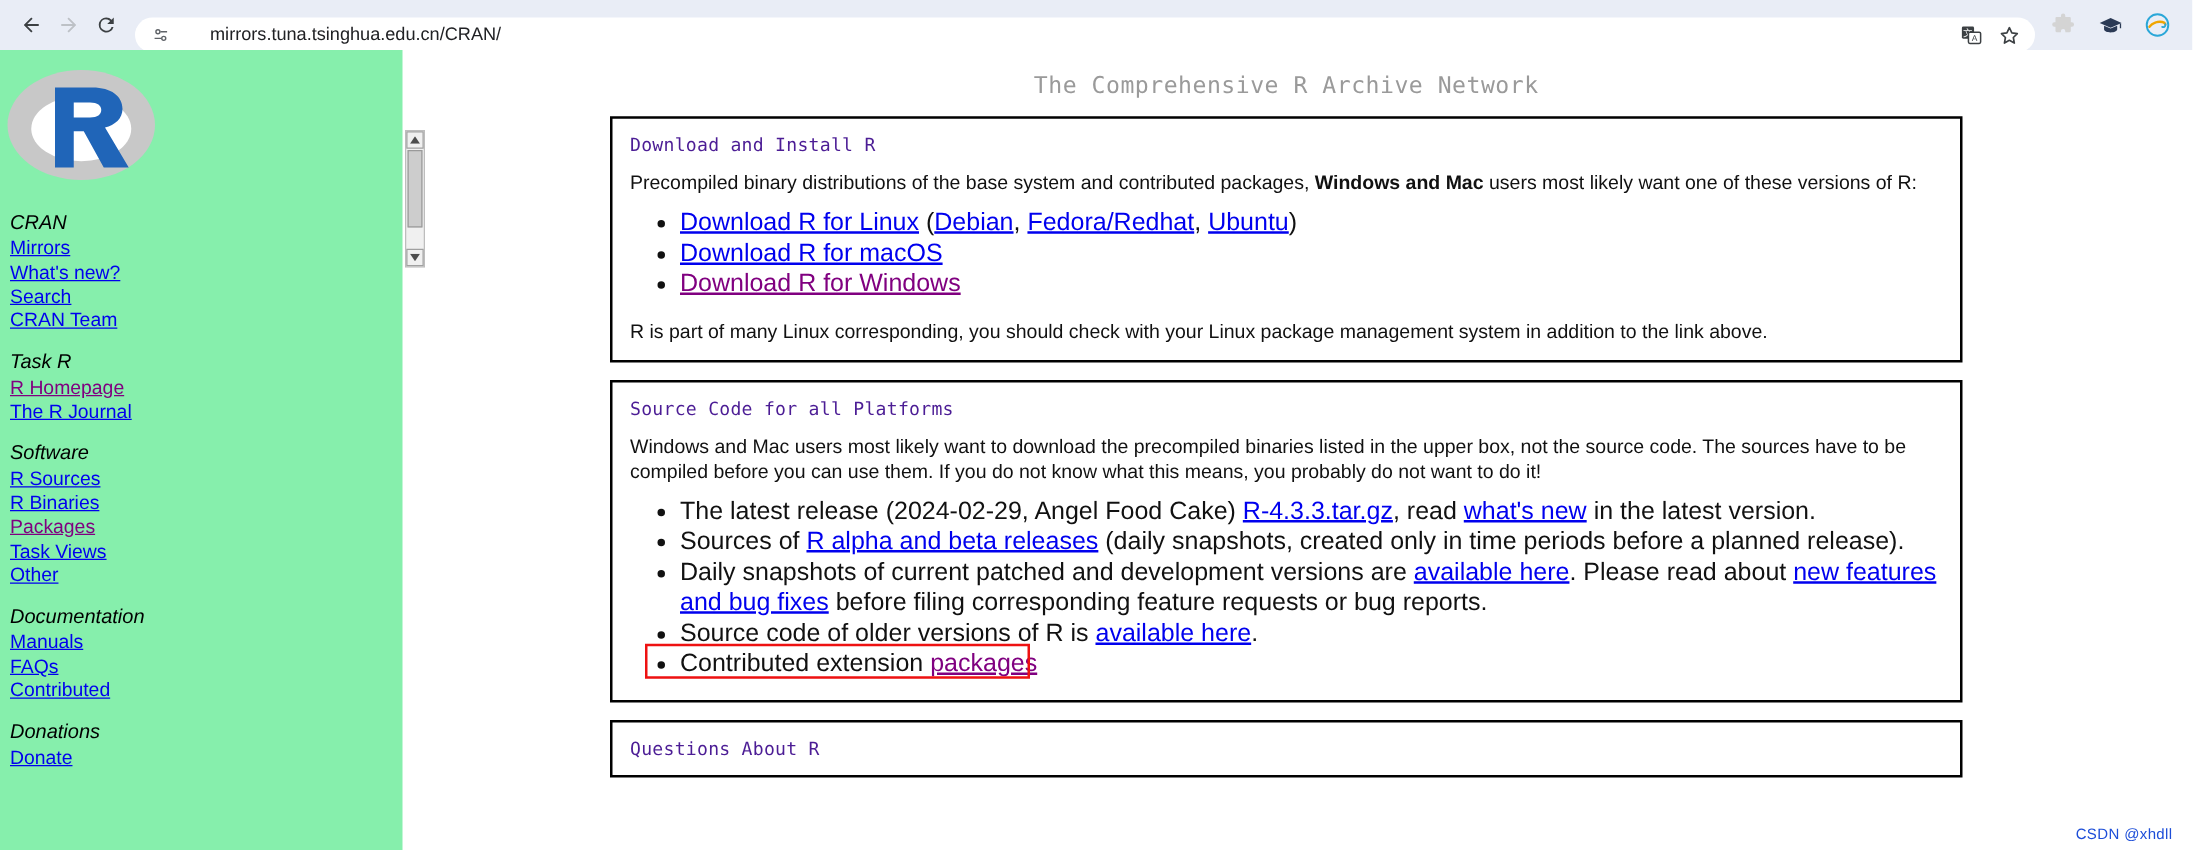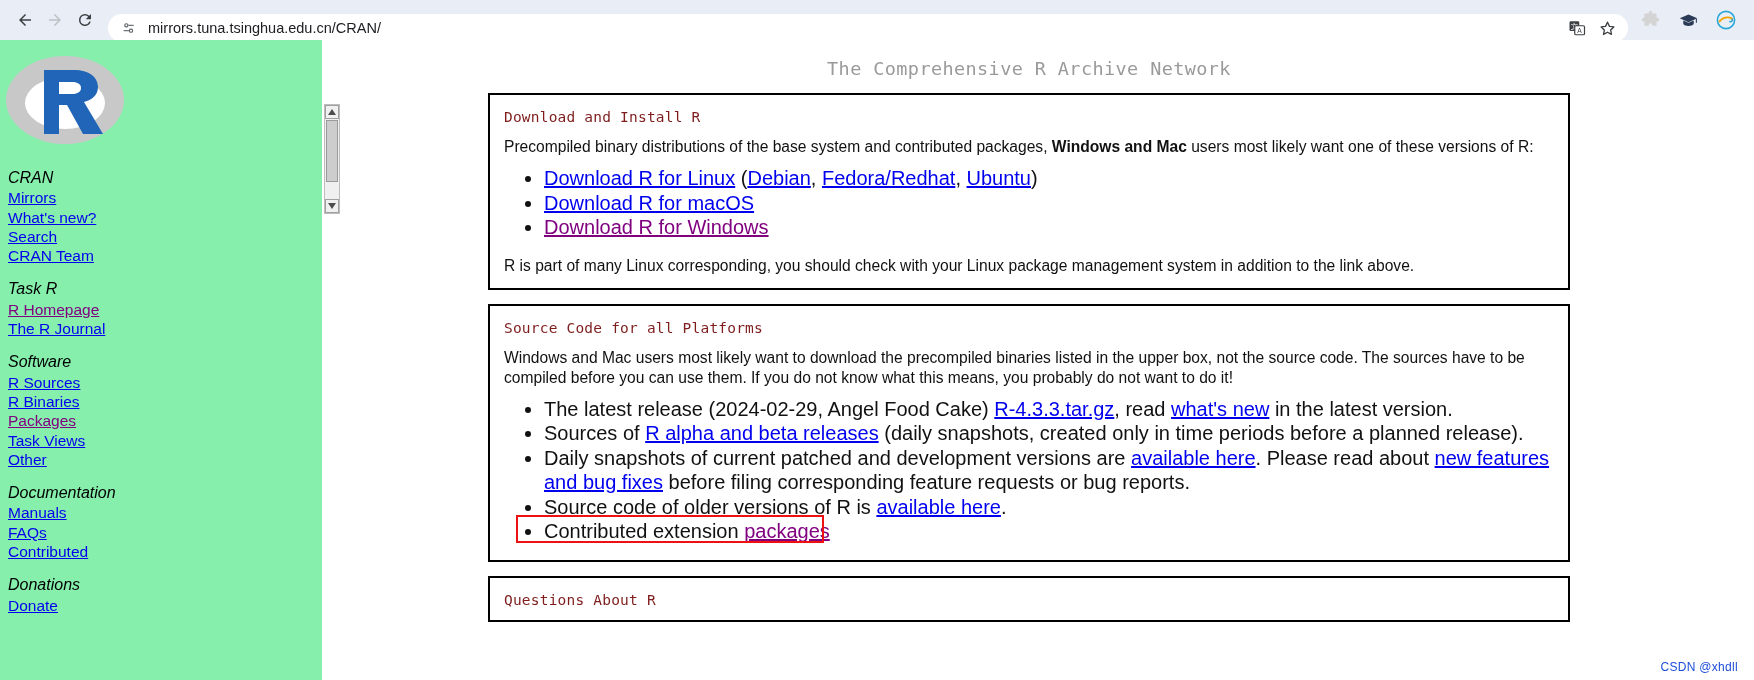--- a/index.html
+++ b/index.html
@@ -2,21 +2,21 @@
 <html><head>
 <meta charset="utf-8">
 <style>
   html,body{margin:0;padding:0;}
   body{width:1754px;height:680px;background:#fff;font-family:"Liberation Sans",sans-serif;overflow:hidden;}
 
   
   .browser-bar{height:40px;background:#e9edf6;display:flex;align-items:center;padding:0 10px;box-sizing:border-box;}
   .nav-btn{width:30px;height:30px;display:flex;align-items:center;justify-content:center;border-radius:50%;flex:0 0 auto;cursor:pointer;}
   .nav-btn svg{display:block;}
-  .omnibox{flex:1 1 auto;height:28px;background:#fff;border-radius:14px;display:flex;align-items:center;margin:16px 10px 0 8px;padding:0 6px 0 10px;min-width:0;}
+  .omnibox{flex:1 1 auto;height:28px;background:#fff;border-radius:14px;display:flex;align-items:center;margin:16px 10px 0 8px;padding:0 6px 0 10px;min-width:0;gap:20px;}
   .site-info{width:22px;height:22px;flex:0 0 auto;display:flex;align-items:center;justify-content:center;border-radius:50%;}
   .url-text{font-size:14.5px;color:#202124;white-space:nowrap;overflow:hidden;text-overflow:ellipsis;padding-left:8px;flex:1 1 auto;font-family:"Liberation Sans",sans-serif;}
   .omni-actions{display:flex;align-items:center;gap:4px;flex:0 0 auto;padding-right:2px;}
   .omni-icon{width:26px;height:26px;display:flex;align-items:center;justify-content:center;border-radius:50%;cursor:pointer;}
   .ext-icons{display:flex;align-items:center;gap:14px;padding-right:6px;flex:0 0 auto;}
   .ext-icon{width:24px;height:24px;display:flex;align-items:center;justify-content:center;cursor:pointer;}
 
   
   .page{position:relative;height:640px;background:#fff;}
 
@@ -33,21 +33,21 @@
   .scrollstrip{position:absolute;left:324px;top:64px;width:16px;height:110px;background:#f0f0f0;border:1px solid #bdbdbd;box-sizing:border-box;}
   .sb-arrow{position:absolute;left:0;width:14px;height:14px;background:#f0f0f0;border:1px solid #a0a0a0;box-sizing:border-box;display:flex;align-items:center;justify-content:center;cursor:pointer;}
   .sb-arrow.up{top:0;}
   .sb-arrow.down{bottom:0;}
   .sb-thumb{position:absolute;left:1px;top:15px;width:12px;height:62px;background:#cdcdcd;border:1px solid #9a9a9a;box-sizing:border-box;cursor:pointer;}
 
   
   .content{position:absolute;left:488px;top:0;width:1082px;height:524px;}
   .site-title{text-align:center;font-family:"DejaVu Sans Mono","Liberation Mono",monospace;font-size:18.5px;color:#9a9a9a;letter-spacing:.4px;padding-top:18px;}
   .box{border:2px solid #000;margin-top:14px;padding:14px 8px 12px 8px;box-sizing:border-box;background:#fff;}
-  .box-title{font-family:"DejaVu Sans Mono","Liberation Mono",monospace;font-size:14.5px;color:#7f1d1d;padding:0 0 0 6px;letter-spacing:.2px;}
+  .box-title{font-family:"DejaVu Sans Mono","Liberation Mono",monospace;font-size:14.5px;color:#4c1d95;padding:0 0 0 6px;letter-spacing:.2px;}
   .para{font-size:15.6px;line-height:20px;color:#111;padding:12px 6px 0 6px;}
   .para b{font-weight:bold;}
   ul.blist{margin:9px 0 4px 0;padding-left:46px;}
   ul.blist li{font-size:20px;line-height:24.5px;color:#111;margin:0;padding:0;}
   a.lnk{color:#0000ee;text-decoration:underline;cursor:pointer;}
   a.lnk.visited{color:#800080;}
   .li-box{position:relative;}
   .hl{position:absolute;left:-28px;top:-4px;width:308px;height:28px;border:2px solid #ee1111;box-sizing:border-box;pointer-events:none;}
   .watermark{position:absolute;right:16px;bottom:6px;font-size:12px;color:#1d4ed8;letter-spacing:.3px;}
 </style>

